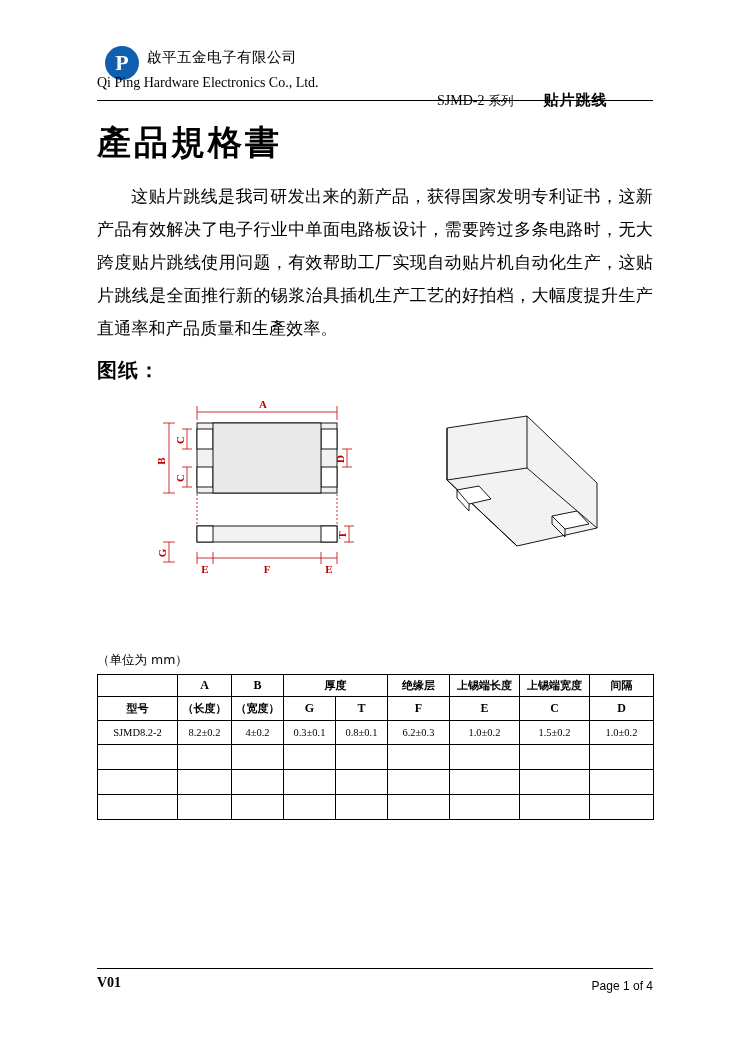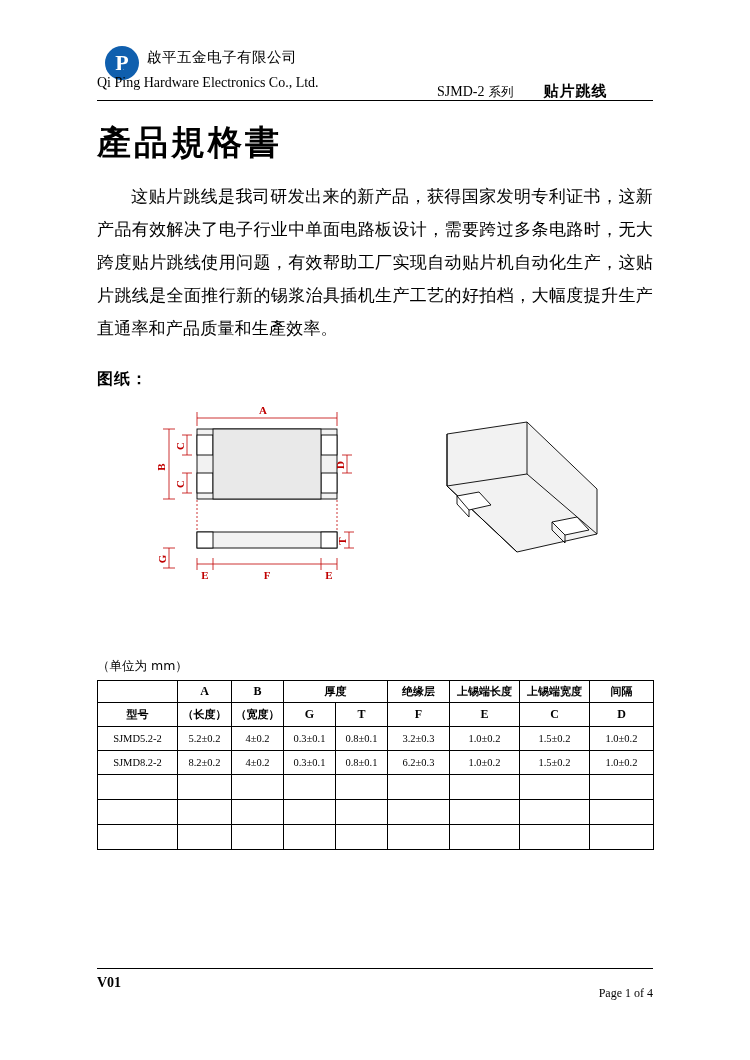--- a/index.html
+++ b/index.html
@@ -74,21 +74,21 @@
   .company-en {
     position: absolute;
     left: 0px;
     top: 33px;
     font-family: "Liberation Serif", serif;
     font-size: 14px;
   }
   .header-right {
     position: absolute;
     left: 340px;
-    top: 40px;
+    top: 49px;
     white-space: nowrap;
   }
   .series {
     font-family: "Liberation Serif", serif;
     font-size: 14px;
   }
   .series-cn {
     font-family: "DejaVu Sans", sans-serif;
     font-size: 12.5px;
   }
@@ -124,23 +124,23 @@
     font-family: "DejaVu Sans", sans-serif;
     font-size: 17px;
     line-height: 33px;
     text-align: justify;
     text-indent: 34px;
     letter-spacing: 0.2px;
   }
 
   
   .sec-heading {
-    margin-top: 24px;
+    margin-top: 12px;
     font-family: Liberation Mono, monospace;
-    font-size: 16px;
+    font-size: 20px;
     font-weight: bold;
     letter-spacing: 1px;
   }
 
   
   .drawing {
     margin-top: 14px;
     height: 250px;
     position: relative;
   }
@@ -211,22 +211,22 @@
     position: absolute;
     left: 0;
     top: 0;
     font-family: "Liberation Serif", serif;
     font-size: 14px;
     font-weight: bold;
   }
   .footer-right {
     position: absolute;
     right: 0;
-    top: 11px;
-    font-family: Liberation Serif, serif;
+    top: 4px;
+    font-family: Liberation Sans, sans-serif;
     font-size: 12px;
   }
 </style>
 </head>
 <body>
 
 <div class="page">
 
   <div class="content">
 
@@ -365,31 +365,20 @@
           <td class="cn">（宽度）</td>
           <td class="hdr-letter">G</td>
           <td class="hdr-letter">T</td>
           <td class="hdr-letter">F</td>
           <td class="hdr-letter">E</td>
           <td class="hdr-letter">C</td>
           <td class="hdr-letter">D</td>
         </tr>
 
         <tr class="data">
-          <td>SJMD5.2-2</td>
-          <td>5.2±0.2</td>
-          <td>4±0.2</td>
-          <td>0.3±0.1</td>
-          <td>0.8±0.1</td>
-          <td>3.2±0.3</td>
-          <td>1.0±0.2</td>
-          <td>1.5±0.2</td>
-          <td>1.0±0.2</td>
-        </tr>
-        <tr class="data">
           <td>SJMD8.2-2</td>
           <td>8.2±0.2</td>
           <td>4±0.2</td>
           <td>0.3±0.1</td>
           <td>0.8±0.1</td>
           <td>6.2±0.3</td>
           <td>1.0±0.2</td>
           <td>1.5±0.2</td>
           <td>1.0±0.2</td>
         </tr>

